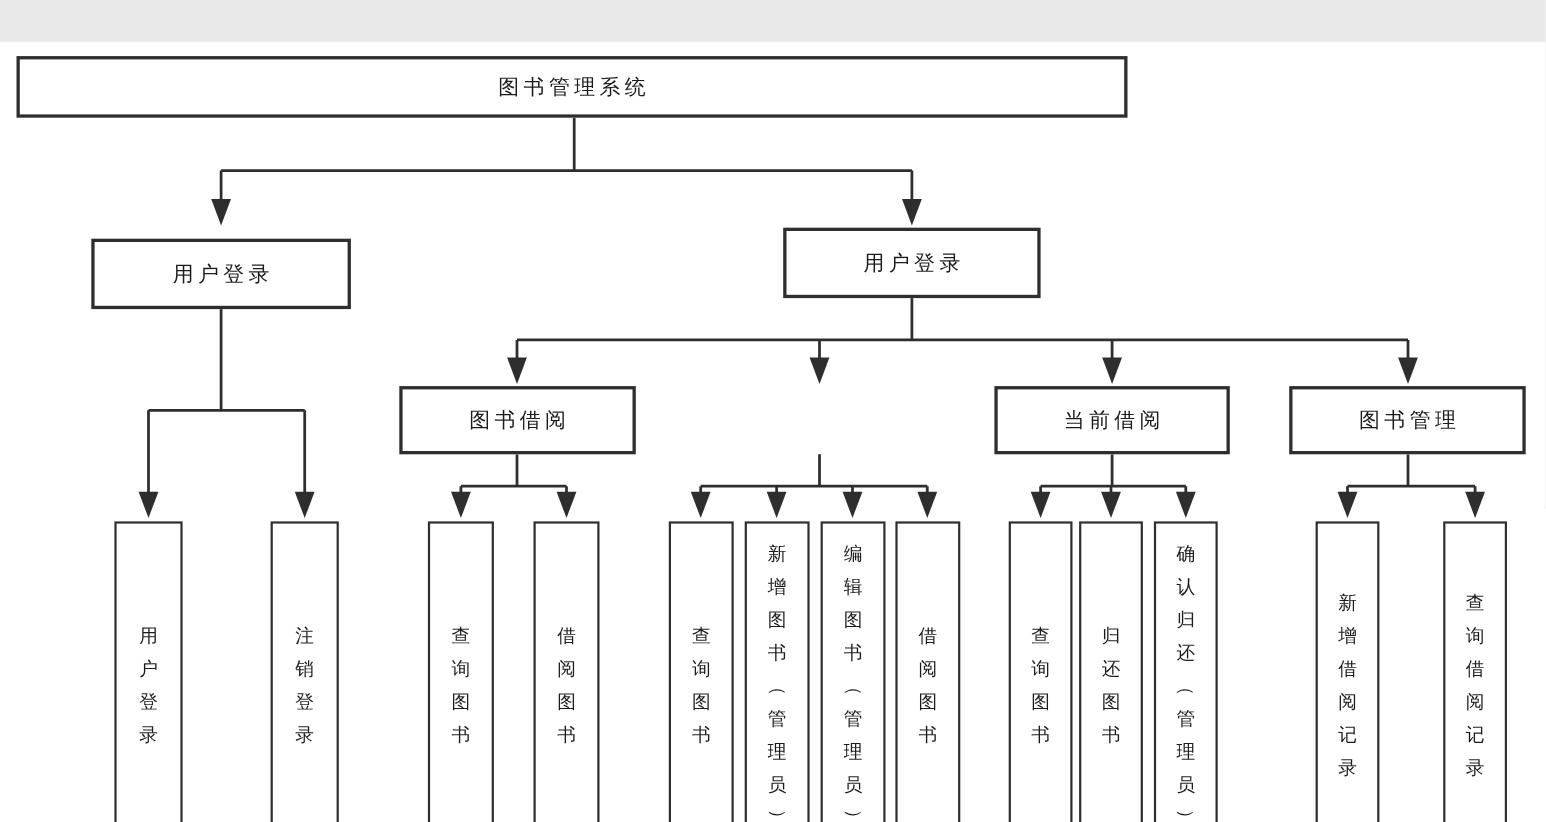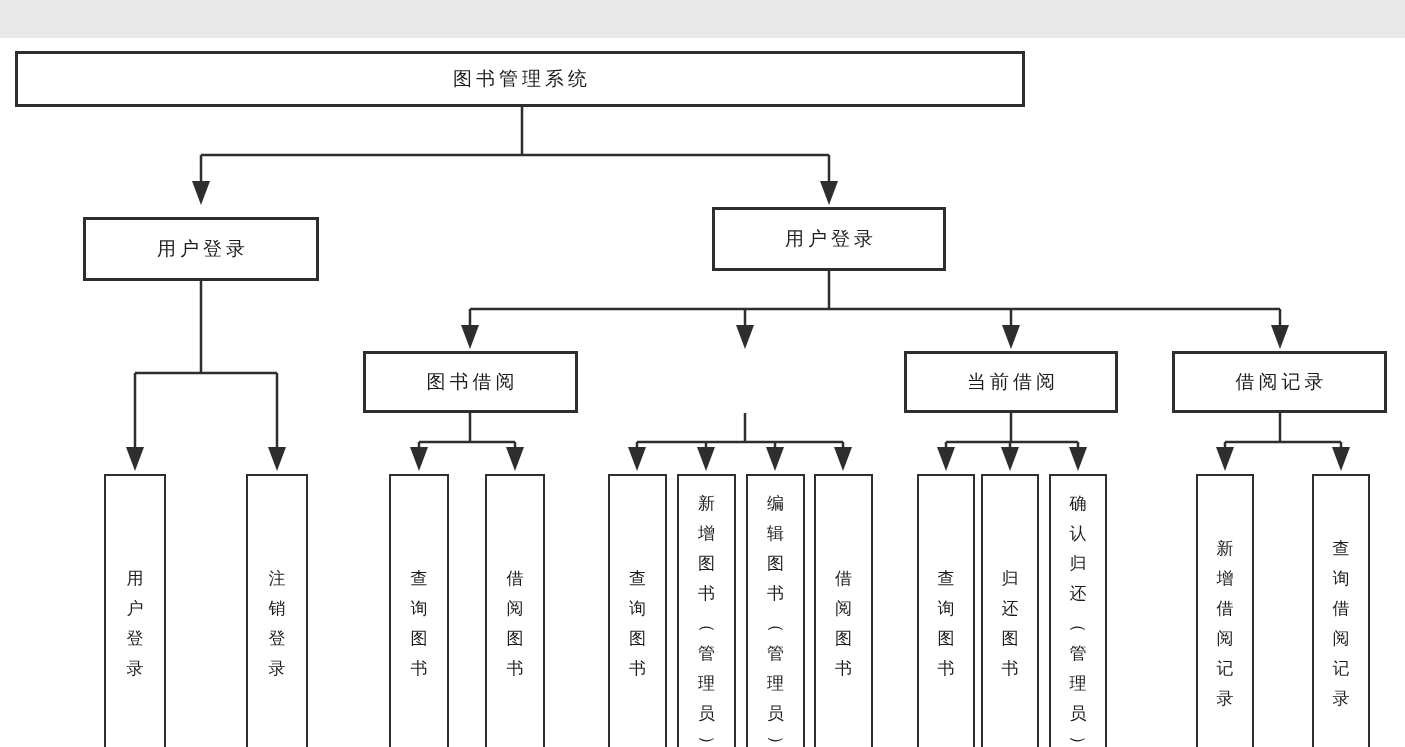--- a/index.html
+++ b/index.html
@@ -114,21 +114,21 @@
     <span class="hlabel">用户登录</span>
   </div>
 
   <div class="node" style="left:363px;top:313px;width:215px;height:62px">
     <span class="hlabel">图书借阅</span>
   </div>
   <div class="node" style="left:904px;top:313px;width:214px;height:62px">
     <span class="hlabel">当前借阅</span>
   </div>
   <div class="node" style="left:1172px;top:313px;width:215px;height:62px">
-    <span class="hlabel">借阅记录</span>
+    <span class="hlabel">图书管理</span>
   </div>
 
   <div class="node leaf" style="left:104px;top:436px;width:62px;height:300px">
     <span class="vlabel">
         <span class="vchar">用</span>
         <span class="vchar">户</span>
         <span class="vchar">登</span>
         <span class="vchar">录</span>
       </span>
   </div>

